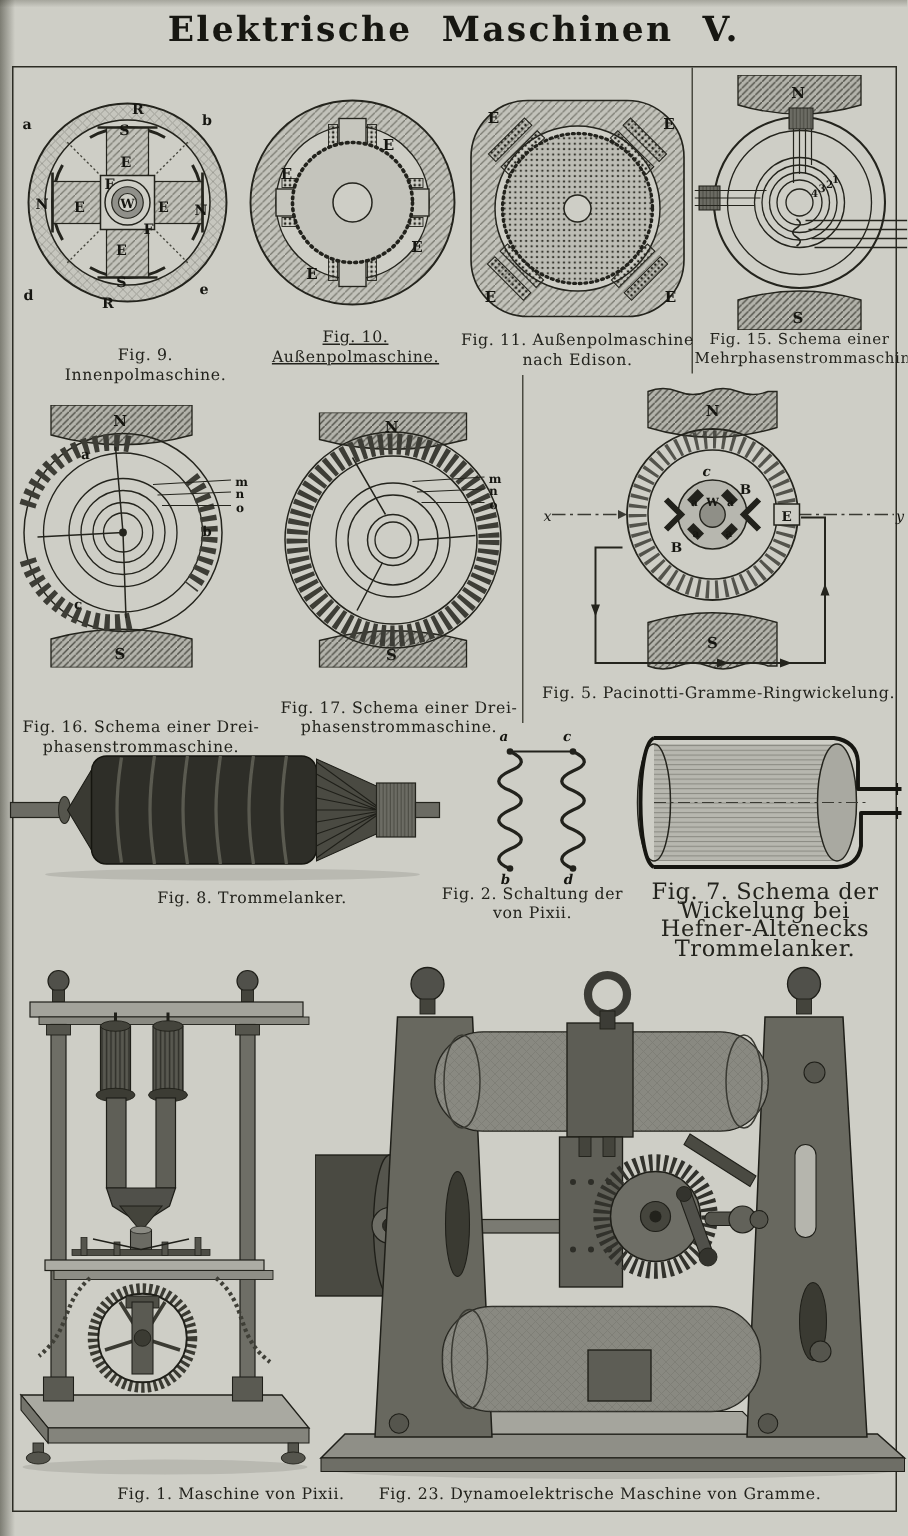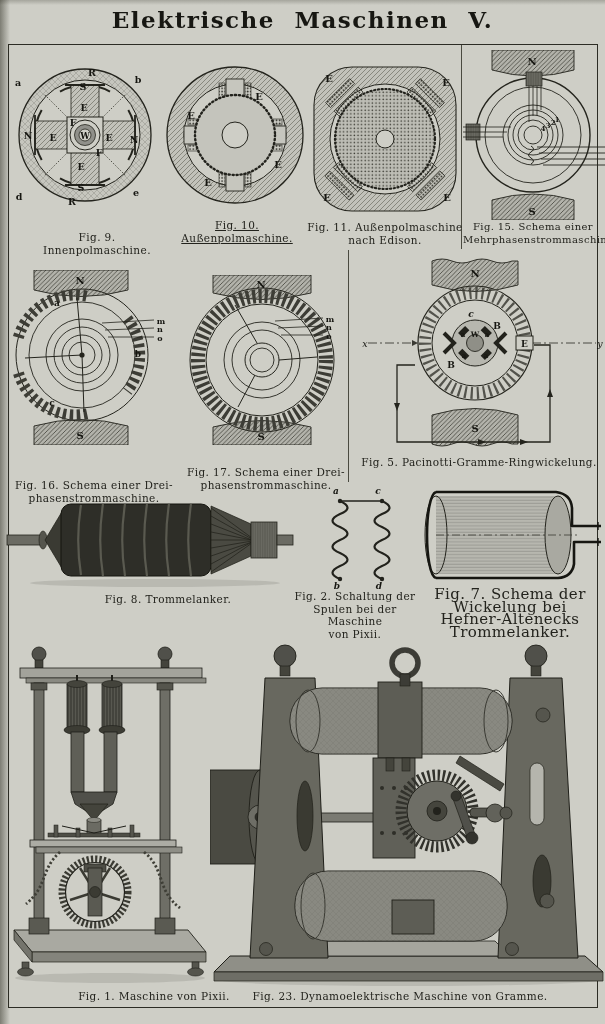--- a/index.html
+++ b/index.html
@@ -389,21 +389,20 @@
     </g>
     <g font-size="9" font-style="italic" text-anchor="middle" class="lb">
       <text x="26" y="9">a</text>
       <text x="68" y="9">c</text>
       <text x="27" y="104">b</text>
       <text x="69" y="104">d</text>
     </g>
   </svg>
   <div class="caption" style="left:288px;top:590px;width:134px;">
     <div>Fig. 2. Schaltung der</div>
-    <div>Spulen bei der Maschine</div>
     <div>von Pixii.</div>
   </div>
 
   <svg class="abs" style="left:420px;top:480px" width="185" height="110" viewBox="0 0 185 110">
     <g>
       <rect x="16" y="16" width="122" height="78" fill="url(#hlin)"></rect>
       <ellipse cx="138" cy="55" rx="13" ry="39" fill="#a9a9a1" stroke="#24241d" stroke-width="1"></ellipse>
       <ellipse cx="16" cy="55" rx="11" ry="39" fill="none" stroke="#24241d" stroke-width="1"></ellipse>
       <path d="M16,55 H160" stroke="#3a3a33" stroke-width="0.8" stroke-dasharray="8 3 2 3"></path>
     </g>

